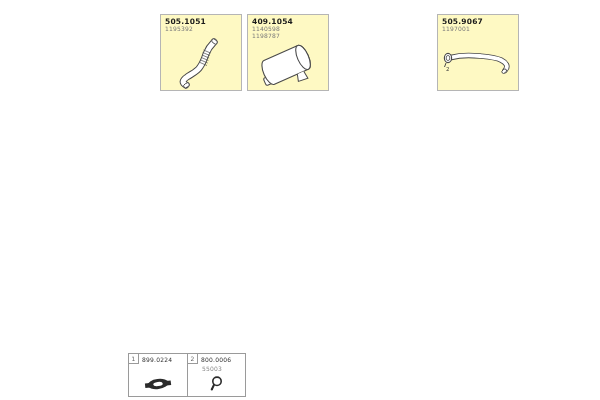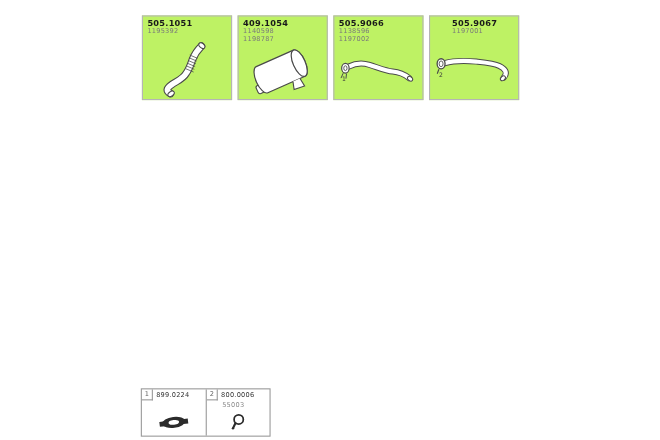--- a/index.html
+++ b/index.html
@@ -2,26 +2,26 @@
 <html><head>
 <meta charset="utf-8">
 <style>
   html,body{margin:0;padding:0;background:#fff;}
   #stage{
     position:relative;width:600px;height:400px;background:#ffffff;overflow:hidden;
     font-family:"DejaVu Sans","Liberation Sans",sans-serif;
   }
   .part-box{
     position:absolute;top:14px;width:82px;height:77px;box-sizing:border-box;
-    border:1px solid #b5b5b5;background:#bef264;
+    border:1px solid #b5b5b5;background:#fef9c3;margin-left:31px;
   }
   .part-box.b1{left:129px;}
   .part-box.b2{left:216px;}
   .part-box.b3{left:303px;}
-  .part-box.b4{left:390px;padding-left:16px;}
+  .part-box.b4{left:406px;}
   .part-header{padding:3px 0 0 4px;line-height:1.1;}
   .part-code{font-size:7.5px;font-weight:bold;color:#1a1a1a;letter-spacing:.2px;}
   .part-oe{font-size:6px;color:#7a7a7a;letter-spacing:.2px;}
   .part-drawing{position:absolute;left:0;bottom:1px;width:100%;height:52px;}
   .part-drawing svg{display:block;margin:0 auto;}
   .callout{position:absolute;font-size:5.5px;color:#3a3a3a;}
   .callout.c3{left:7px;top:55px;}
   .callout.c4{left:8px;top:51px;}
 
   .acc-table{
@@ -78,38 +78,20 @@
         <g transform="rotate(-24 37 26)">
           <rect x="8" y="30" width="10" height="8" rx="2" fill="#fff" stroke="#4a4a4a" stroke-width="1"></rect>
           <path d="M16,14 A5.5,13 0 0 0 16,40 L53,40 A5.5,13 0 0 0 53,14 Z" fill="#fff" stroke="#4a4a4a" stroke-width="1.1"></path>
           <ellipse cx="53" cy="27" rx="5.5" ry="13" fill="#fff" stroke="#4a4a4a" stroke-width="1.1"></ellipse>
           <path d="M41,40 L39,47 L49,48 L48,40" fill="#fff" stroke="#4a4a4a" stroke-width="1"></path>
         </g>
       </svg>
     </div>
   </div>
 
-  <div class="part-box b3">
-    <div class="part-header">
-      <div class="part-code">505.9066</div>
-      <div class="part-oe">1138596</div>
-      <div class="part-oe">1197002</div>
-    </div>
-    <div class="part-drawing">
-      <svg width="78" height="52" viewBox="0 0 78 52">
-        <path d="M12,23.5 C18,20.5 25,20 31,22 C39,24.5 46,27.5 52,28 C58,28.5 62,30 67,34" fill="none" stroke="#4a4a4a" stroke-width="5.5" stroke-linecap="round"></path>
-        <path d="M12,23.5 C18,20.5 25,20 31,22 C39,24.5 46,27.5 52,28 C58,28.5 62,30 67,34" fill="none" stroke="#ffffff" stroke-width="3.8" stroke-linecap="round"></path>
-        <ellipse cx="67.8" cy="34.6" rx="2.6" ry="1.8" transform="rotate(35 67.8 34.6)" fill="#fff" stroke="#4a4a4a" stroke-width="0.9"></ellipse>
-        <ellipse cx="9" cy="25" rx="3.4" ry="4.4" fill="#fff" stroke="#4a4a4a" stroke-width="1.1"></ellipse>
-        <ellipse cx="9" cy="25" rx="1.5" ry="2.2" fill="#fff" stroke="#4a4a4a" stroke-width="0.8"></ellipse>
-        <path d="M7,29.5 L5,34 M10,30 L9.5,34.5" stroke="#4a4a4a" stroke-width="0.9"></path>
-      </svg>
-    </div>
-    <span class="callout c3">1</span>
-  </div>
 
   <div class="part-box b4">
     <div class="part-header">
       <div class="part-code">505.9067</div>
       <div class="part-oe">1197001</div>
     </div>
     <div class="part-drawing">
       <svg width="80" height="52" viewBox="0 0 80 52">
         <path d="M13,20.5 C22,18 32,18 42,19 C52,20 58,20.5 63,23 C68,25.5 71,29 67,33.5" fill="none" stroke="#4a4a4a" stroke-width="5.5" stroke-linecap="round"></path>
         <path d="M13,20.5 C22,18 32,18 42,19 C52,20 58,20.5 63,23 C68,25.5 71,29 67,33.5" fill="none" stroke="#ffffff" stroke-width="3.8" stroke-linecap="round"></path>

